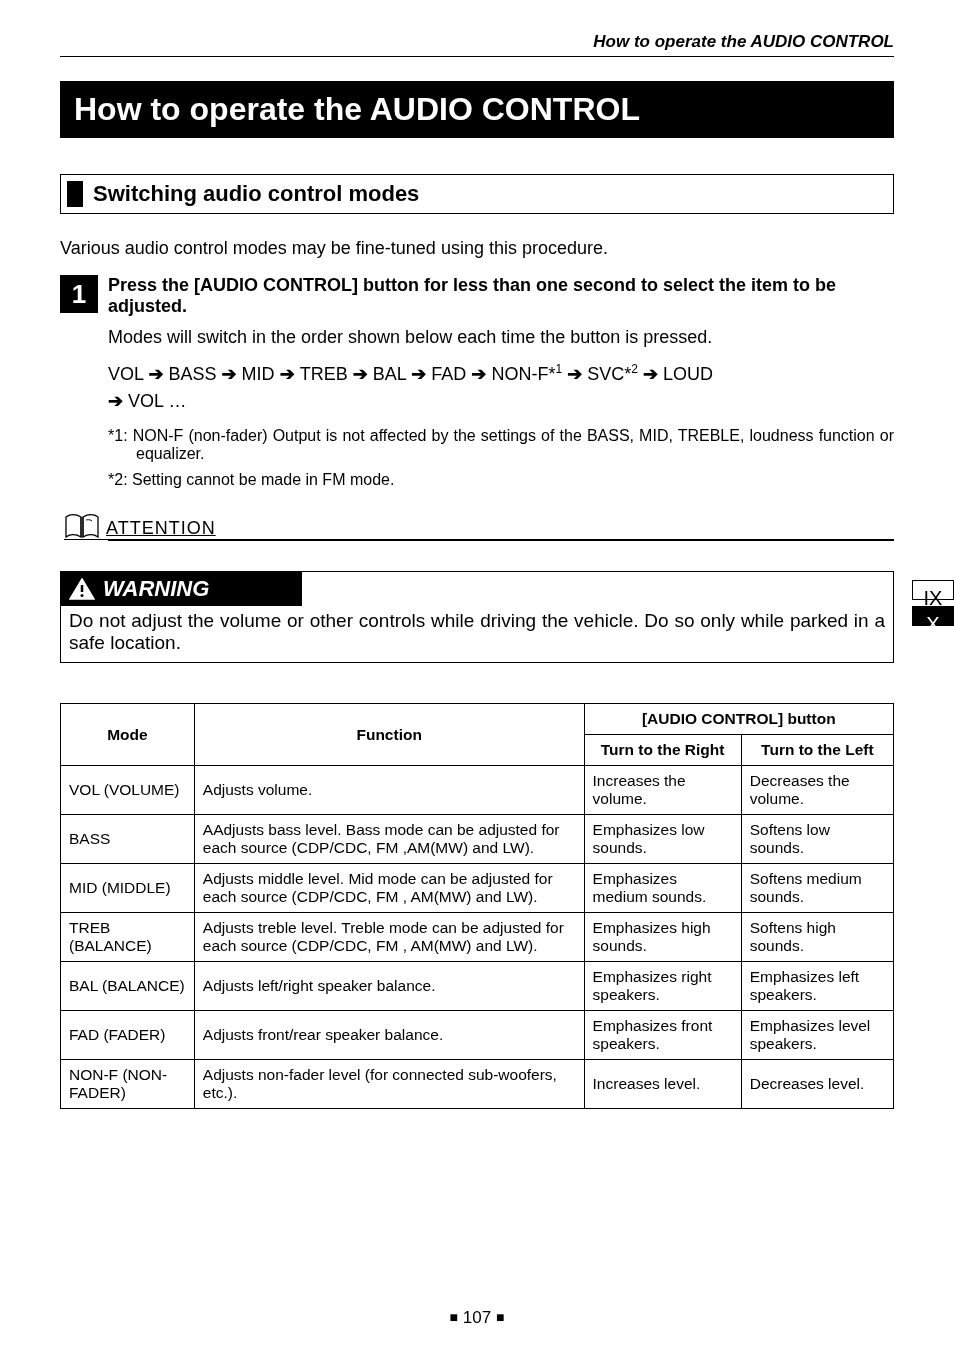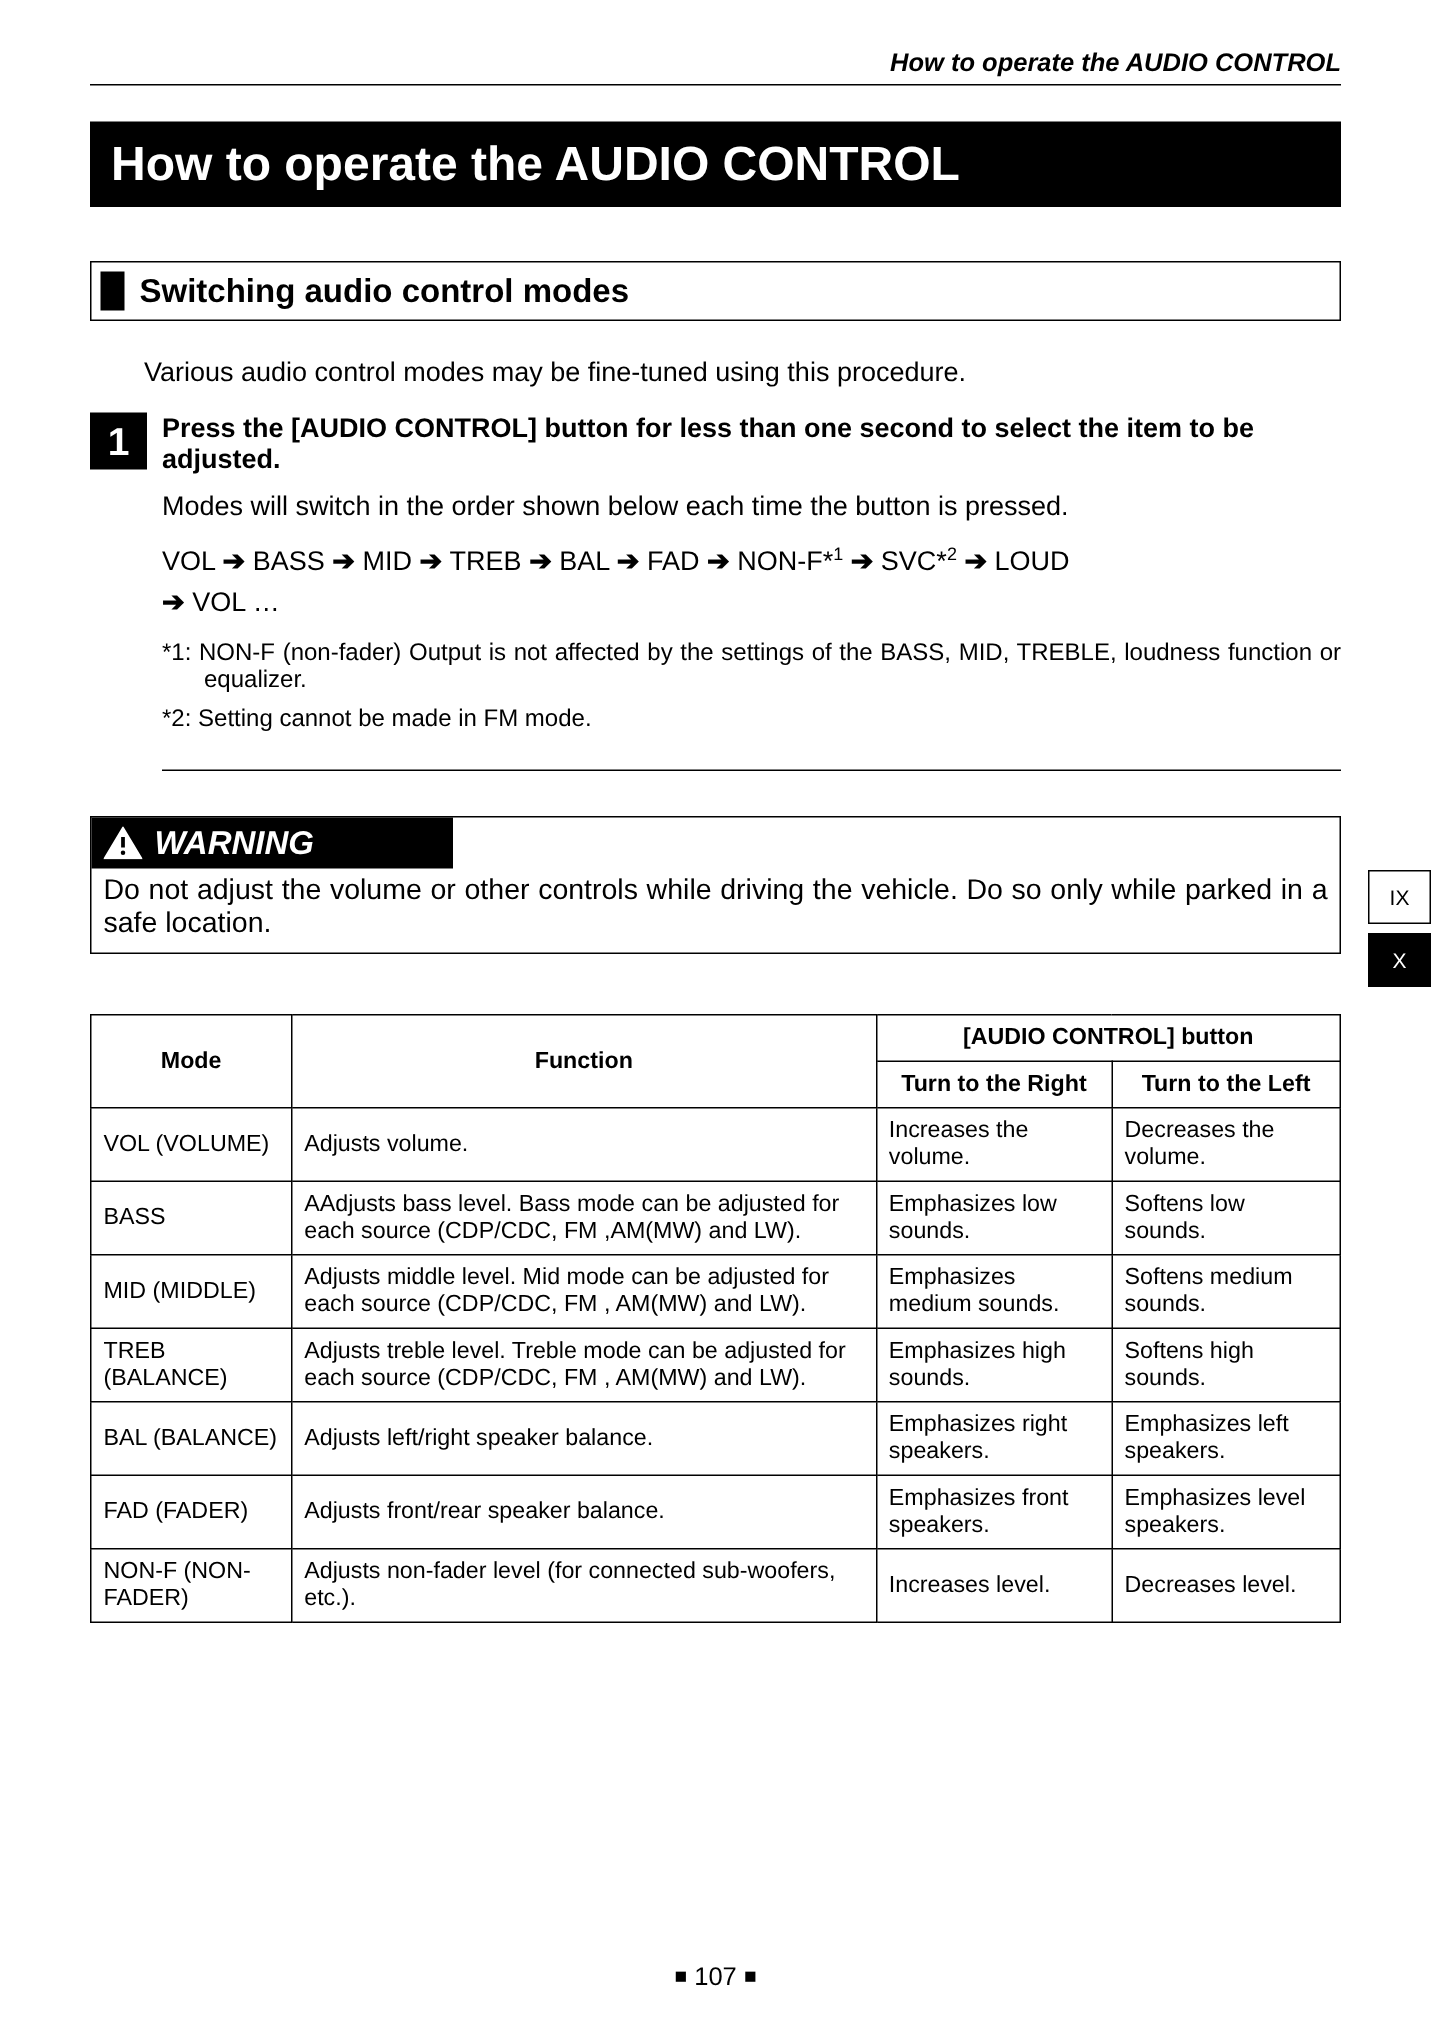--- a/index.html
+++ b/index.html
@@ -36,21 +36,20 @@
   }
   .section-heading {
     font-size: 22px;
     font-weight: bold;
     border-left: 16px solid #000;
     padding-left: 10px;
   }
   .para {
     font-size: 18px;
     margin-bottom: 16px;
-    margin-left: 36px;
   }
   .step-row {
     display: flex;
     align-items: flex-start;
     margin-bottom: 10px;
   }
   .step-num {
     background: #000;
     color: #fff;
     font-size: 26px;
@@ -160,24 +159,24 @@
   .side-tabs {
     position: absolute;
     right: 0;
     top: 580px;
     display: flex;
     flex-direction: column;
     gap: 6px;
   }
   .side-tab {
     width: 42px;
-    height: 36px;
+    height: 20px;
     border: 1px solid #000;
     text-align: center;
-    font-size: 14px;
+    font-size: 20px;
     line-height: 34px;
     margin-left: 16px;
   }
   .side-tab.active { background: #000; color: #fff; }
   .page-footer {
     position: absolute;
     bottom: 24px;
     left: 0;
     right: 0;
     text-align: center;
@@ -225,20 +224,29 @@
       <span class="arrow">➔ </span>
       <span>VOL</span>
       <span>…</span>
     </p>
     <p class="footnote">*1: NON-F (non-fader) Output is not affected by the settings of the BASS, MID, TREBLE, loudness function or equalizer.</p>
     <p class="footnote">*2: Setting cannot be made in FM mode.</p>
   </div>
 </div>
 
 <div class="attention-block">
+  <div class="attention-head">
+    <svg class="attention-icon" viewBox="0 0 36 26">
+      <path d="M2 4 C6 1 12 1 17 4 L17 24 C12 21 6 21 2 24 Z M19 4 C24 1 30 1 34 4 L34 24 C30 21 24 21 19 24 Z" fill="none" stroke="#000" stroke-width="1.3"></path>
+      <line x1="17" y1="4" x2="17" y2="24" stroke="#000" stroke-width="1"></line>
+      <line x1="19" y1="4" x2="19" y2="24" stroke="#000" stroke-width="1"></line>
+      <path d="M22 7 C22 7 26 6 28 8" fill="none" stroke="#000" stroke-width="1"></path>
+    </svg>
+    <span class="attention-label">ATTENTION</span>
+  </div>
   <hr class="attention-rule">
 </div>
 
 <div class="warning-box">
   <div class="warning-head">
     <svg class="warning-tri" viewBox="0 0 26 22">
       <path d="M13 1 L25 21 L1 21 Z" fill="#fff" stroke="#fff" stroke-width="1.5"></path>
       <path d="M13 1 L25 21 L1 21 Z" fill="none" stroke="#000" stroke-width="0"></path>
       <line x1="13" y1="7" x2="13" y2="14" stroke="#000" stroke-width="2.5"></line>
       <circle cx="13" cy="17.5" r="1.5" fill="#000"></circle>

